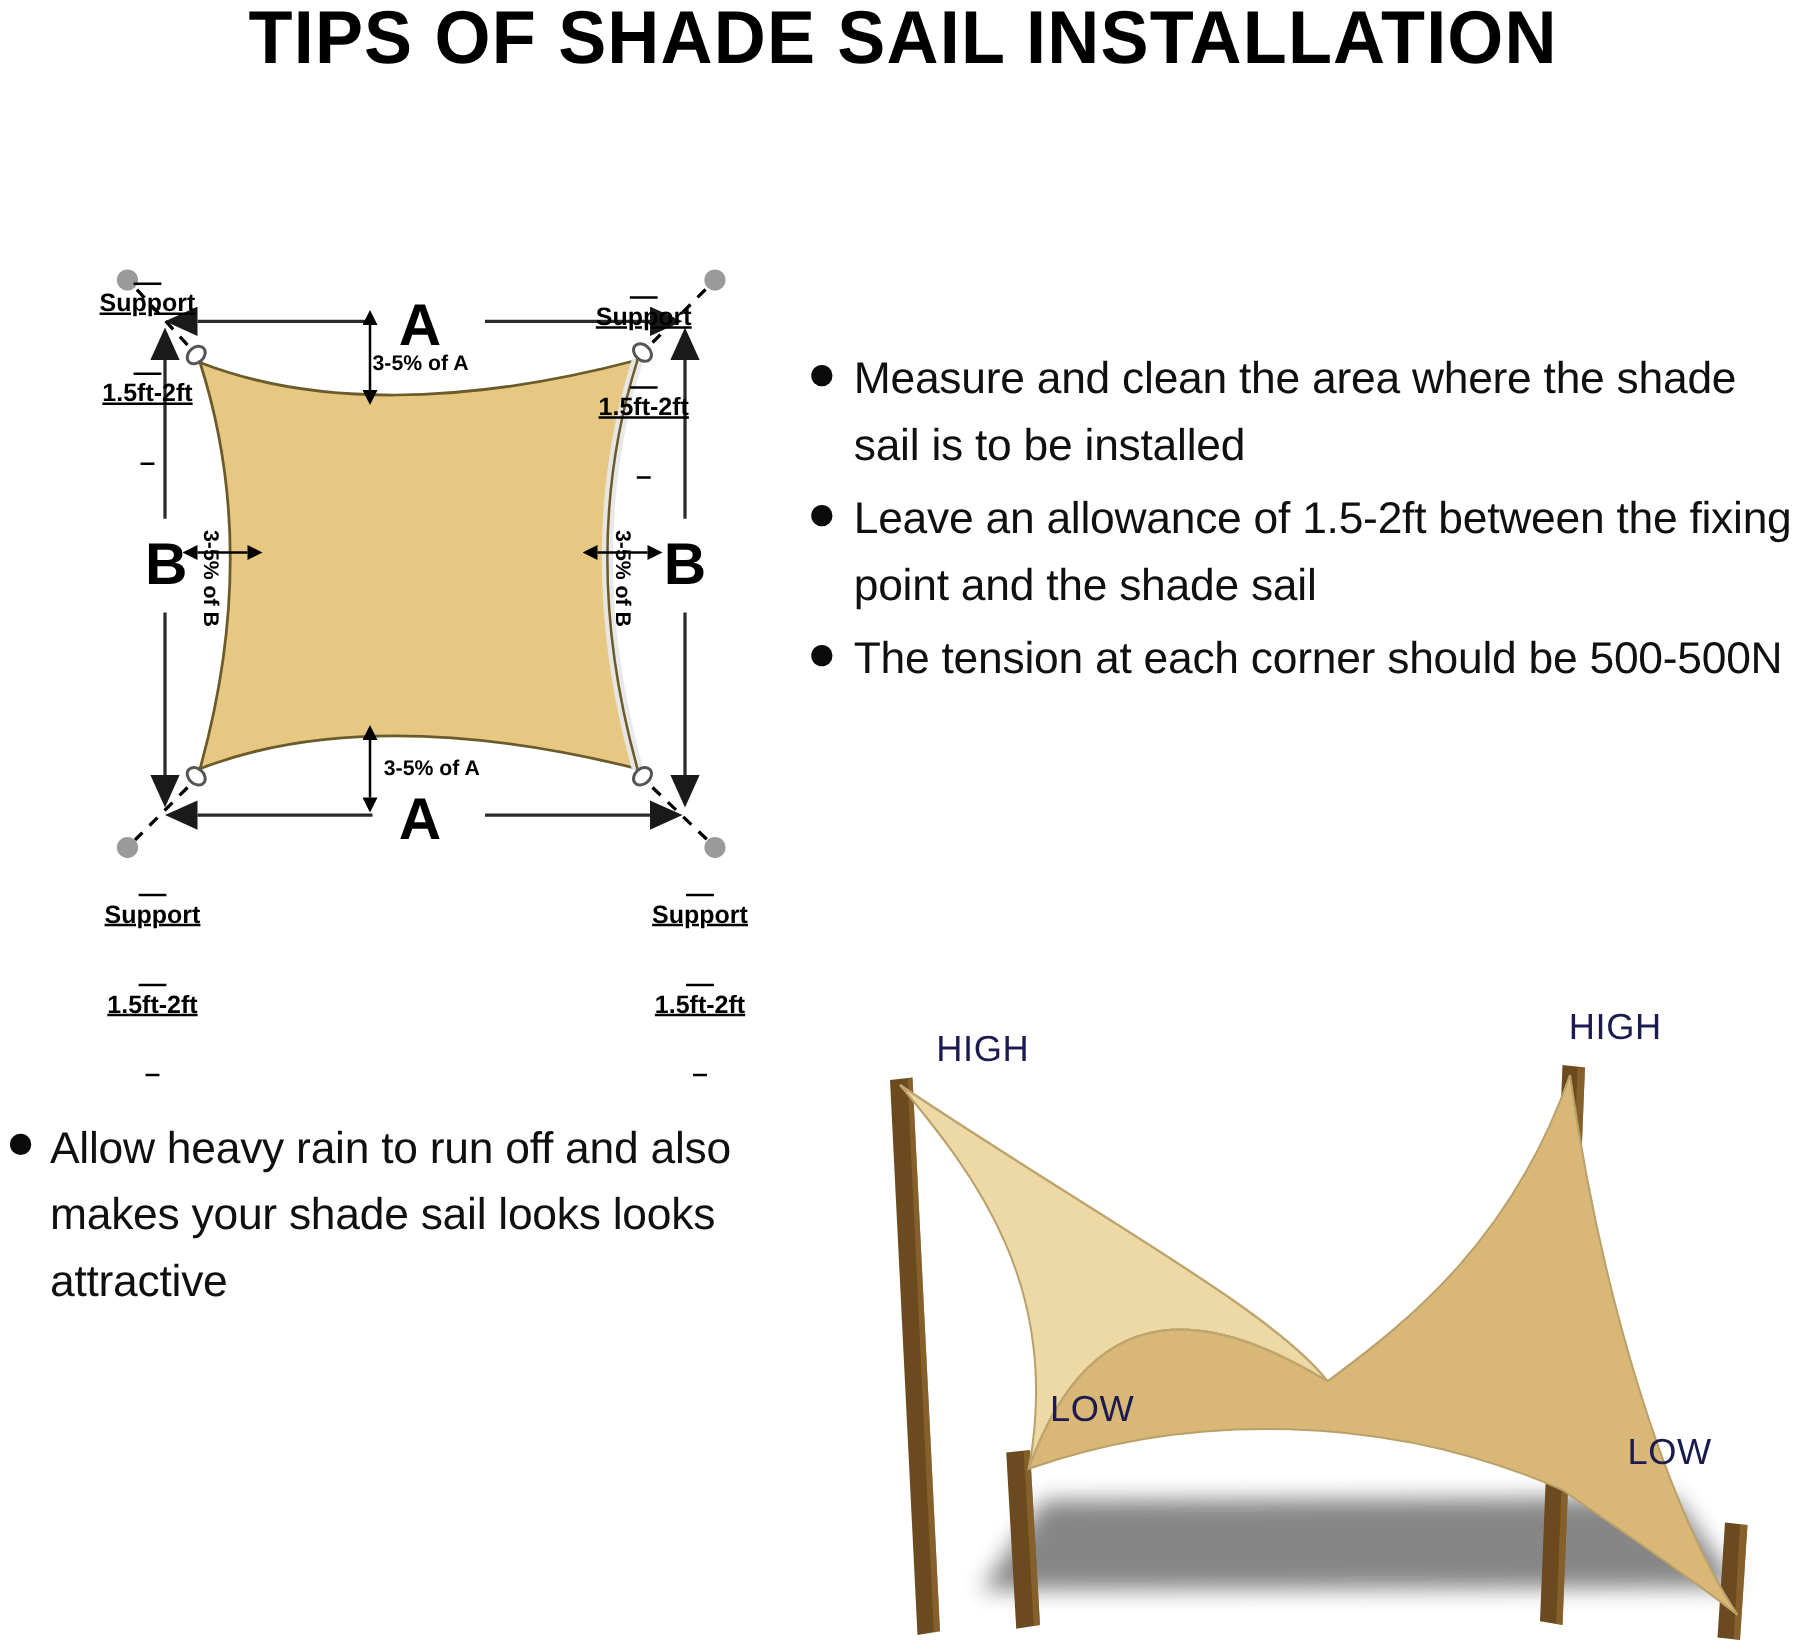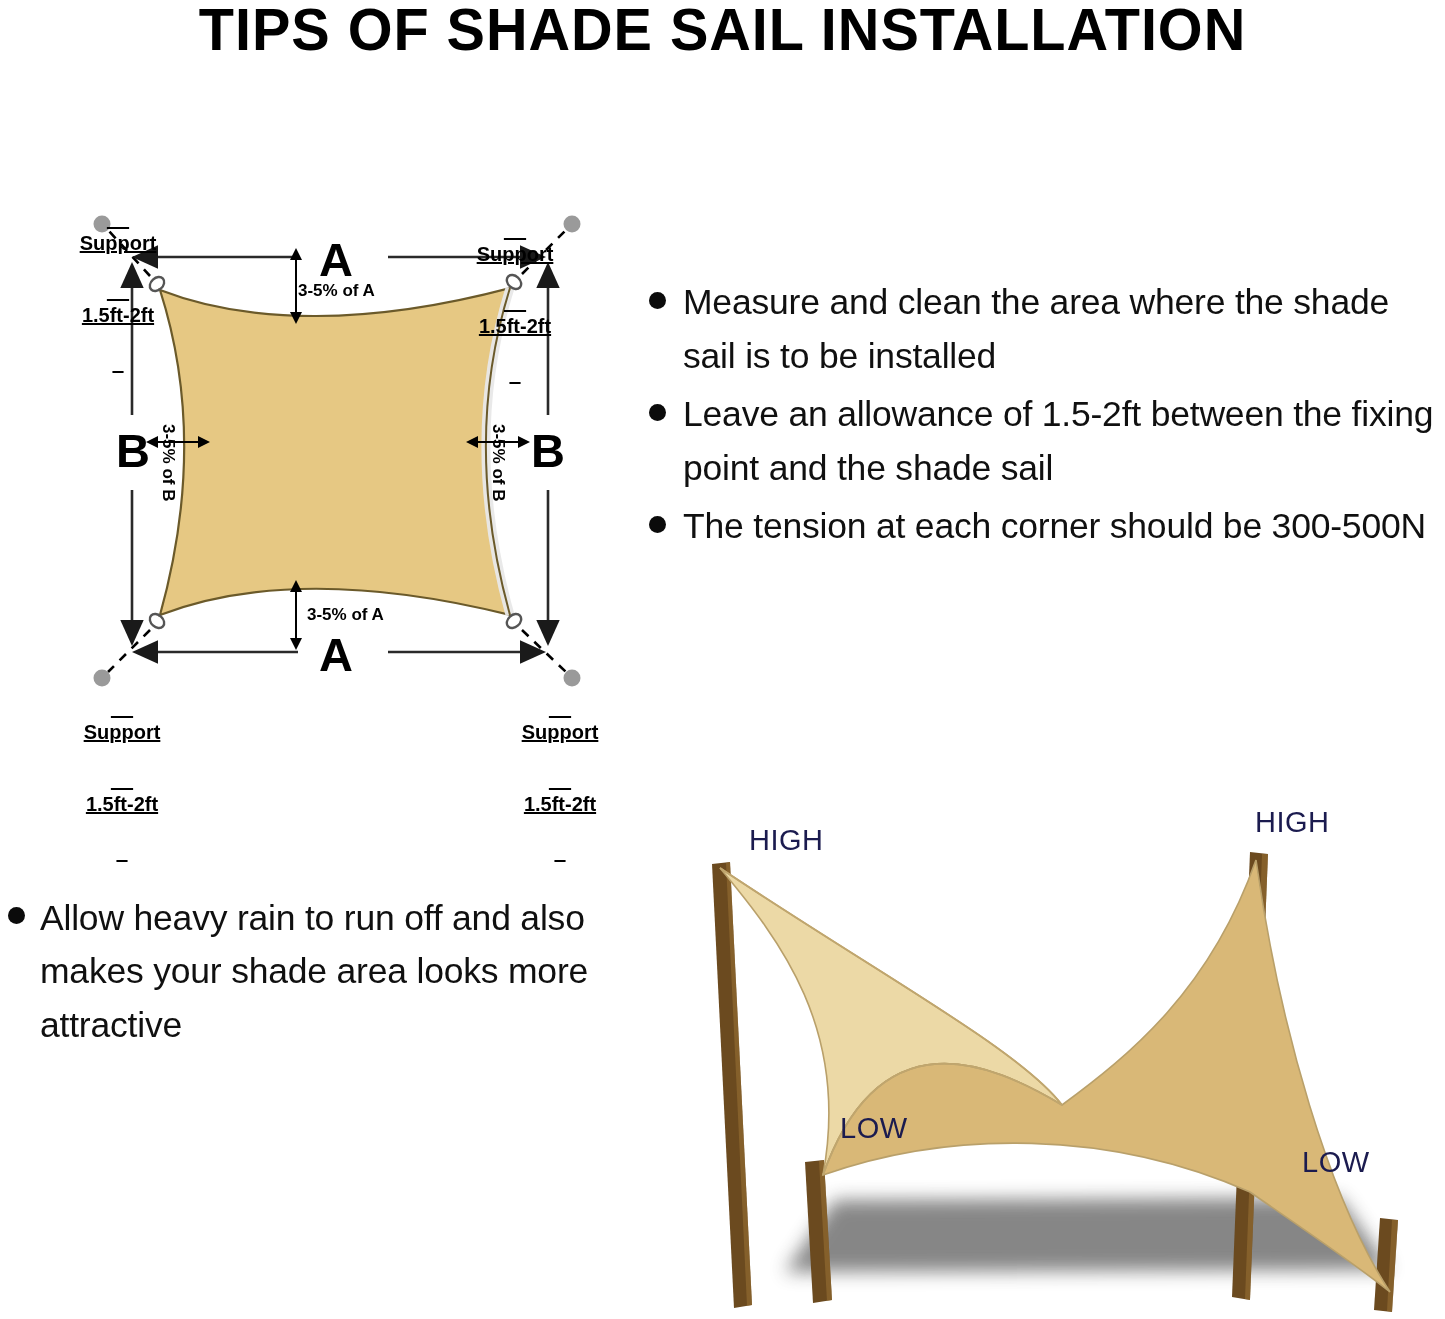--- a/index.html
+++ b/index.html
@@ -195,28 +195,28 @@
     <div class="bl-item">
       <div class="bl-dot"></div>
       <div class="bl-text">Measure and clean the area where the shade sail is to be installed</div>
     </div>
     <div class="bl-item">
       <div class="bl-dot"></div>
       <div class="bl-text">Leave an allowance of 1.5-2ft between the fixing point and the shade sail</div>
     </div>
     <div class="bl-item">
       <div class="bl-dot"></div>
-      <div class="bl-text">The tension at each corner should be 300-500N</div>
+      <div class="bl-text">The tension at each corner should be 500-500N</div>
     </div>
   </div>
 
   <div class="bullet-list" id="list-bottom-left">
     <div class="bl-item">
       <div class="bl-dot"></div>
-      <div class="bl-text">Allow heavy rain to run off and also makes your shade area looks more attractive</div>
+      <div class="bl-text">Allow heavy rain to run off and also makes your shade sail looks looks attractive</div>
     </div>
   </div>
 
   <div class="svgwrap" style="left:690px;top:800px;width:755px;height:519px;">
     <svg width="755" height="519" viewBox="0 0 755 519" xmlns="http://www.w3.org/2000/svg">
       <defs>
         <filter id="softshadow" x="-20%" y="-60%" width="140%" height="260%">
           <feGaussianBlur stdDeviation="9"></feGaussianBlur>
         </filter>
       </defs>

